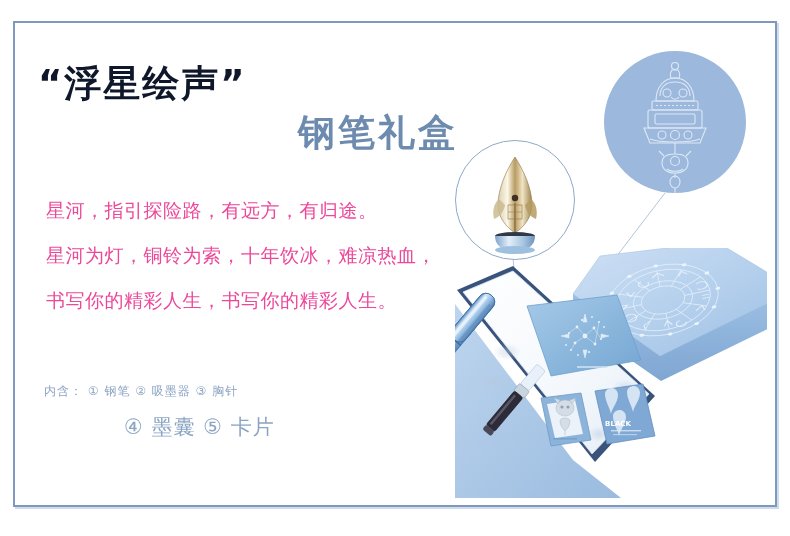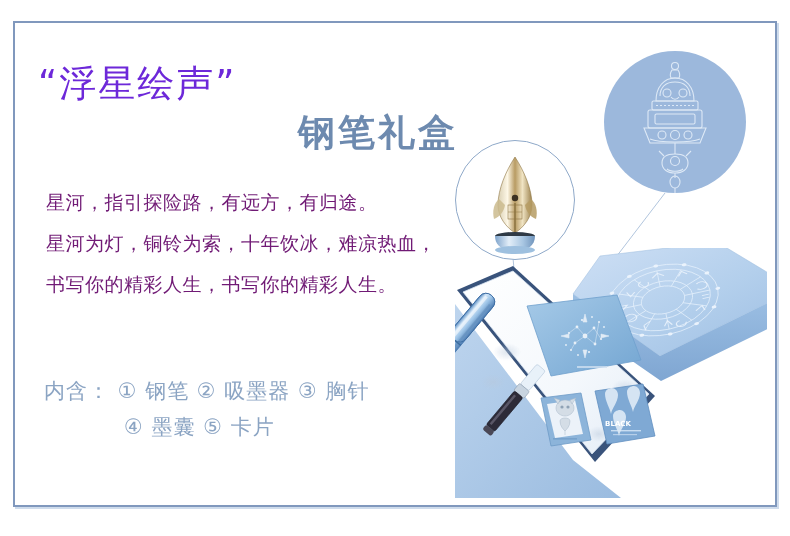--- a/index.html
+++ b/index.html
@@ -23,46 +23,46 @@
     border:2px solid #8098bd;
     box-sizing:border-box;
     box-shadow:0 0 0 1px #ffffff inset, 2px 2px 0 0 #cfdcec;
     pointer-events:none;
   }
   
   .title-wrap{
     position:absolute;left:38px;top:62px;width:420px;
   }
   .title-line1{
-    font-size:37px;line-height:44px;font-weight:normal;
-    color:#6d28d9;letter-spacing:2px;
+    font-size:37px;line-height:44px;font-weight:bold;
+    color:#0f172a;letter-spacing:2px;
     white-space:nowrap;
   }
   .title-line2{
     font-size:37px;line-height:44px;font-weight:bold;
     color:#6d8aaf;letter-spacing:3px;
     text-align:right;padding-left:185px;margin-top:5px;
     white-space:nowrap;
   }
   
   .copy{
     position:absolute;left:46px;top:182px;width:420px;
   }
   .copy p{
-    margin:4px 0 8px 0;
+    margin:12px 0 8px 0;
     font-size:19px;line-height:33px;
-    color:#701a75;letter-spacing:0.5px;
+    color:#ec4899;letter-spacing:0.5px;
     white-space:nowrap;
   }
   
   .contents{
     position:absolute;left:44px;top:378px;width:340px;
   }
   .contents .row1{
-    font-size:21px;line-height:26px;color:#8ba4c3;letter-spacing:1px;
+    font-size:12px;line-height:26px;color:#8ba4c3;letter-spacing:1px;
     white-space:nowrap;
   }
   .contents .row2{
     font-size:21px;line-height:26px;color:#8ba4c3;letter-spacing:1px;
     padding-left:80px;margin-top:10px;
     white-space:nowrap;
   }
   
   .nib-circle{
     position:absolute;left:455px;top:140px;

